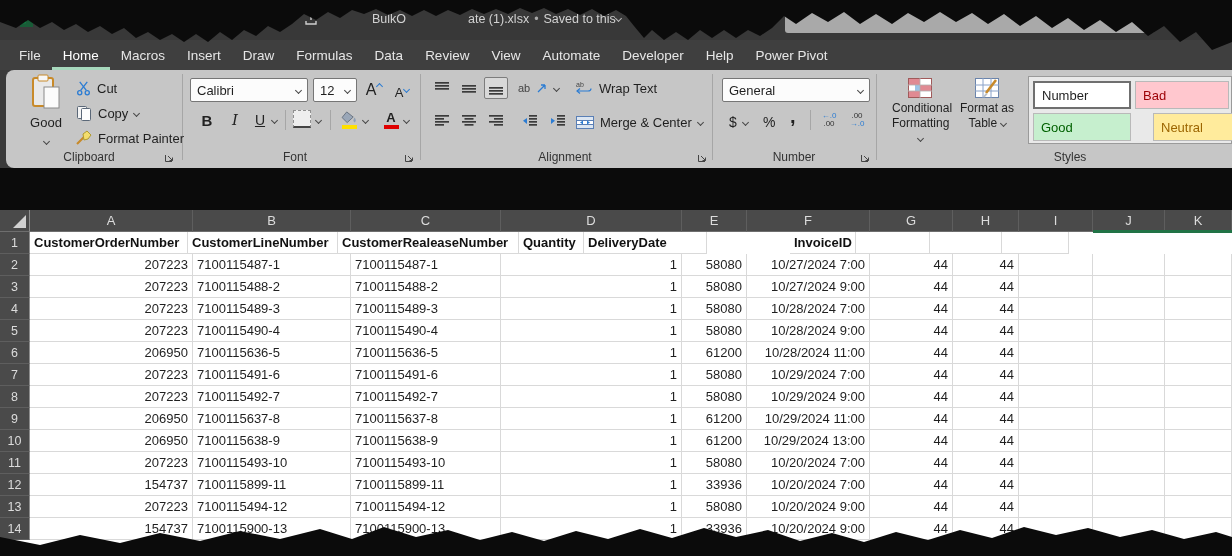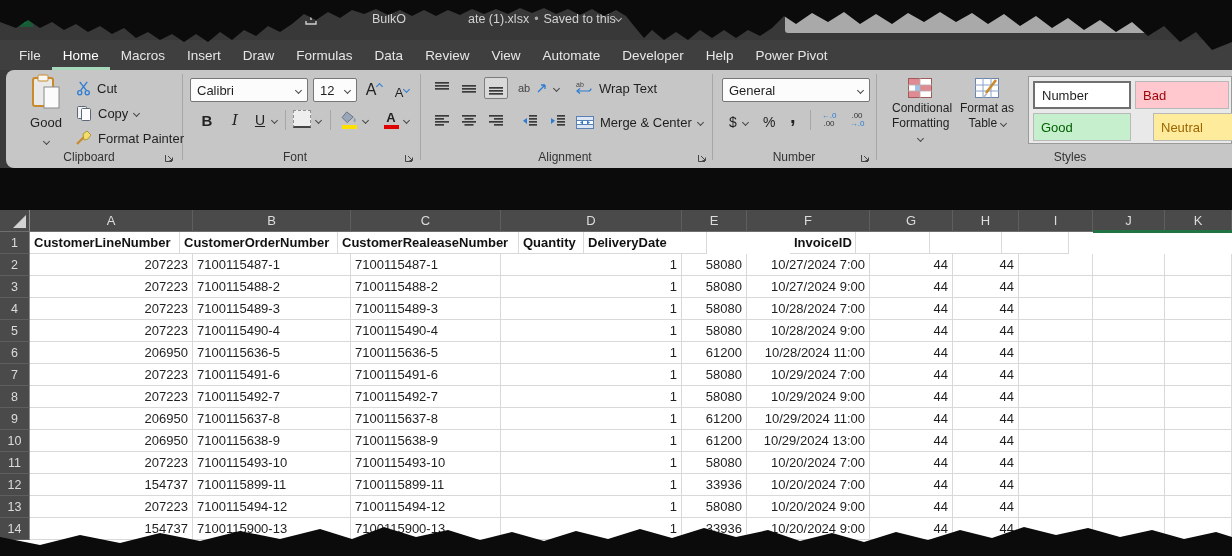--- a/index.html
+++ b/index.html
@@ -352,22 +352,22 @@
         <div class="colhd" style="width: 123px;">F</div>
         <div class="colhd" style="width: 83px;">G</div>
         <div class="colhd" style="width: 66px;">H</div>
         <div class="colhd" style="width: 74px;">I</div>
         <div class="colhd" style="width: 72px;">J</div>
         <div class="colhd" style="width: 67px;">K</div>
       </div>
     <div id="grid">
         <div class="grid-row">
           <div class="rowhd">1</div>
+          <div class="cell hdr" style="width: 158px; text-align: left;">CustomerOrderNumber</div>
           <div class="cell hdr" style="width: 150px; text-align: left;">CustomerLineNumber</div>
-          <div class="cell hdr" style="width: 158px; text-align: left;">CustomerOrderNumber</div>
           <div class="cell hdr" style="width: 181px; text-align: left;">CustomerRealeaseNumber</div>
           <div class="cell hdr" style="width: 65px; text-align: left;">Quantity</div>
           <div class="cell hdr" style="width: 123px; text-align: left;">DeliveryDate</div>
           <div class="cell hdr" style="width: 83px; text-align: left; margin-top: 26px;">CustomerID</div>
           <div class="cell hdr" style="width: 66px; text-align: left;">InvoiceID</div>
           <div class="cell hdr" style="width: 74px; text-align: left;"></div>
           <div class="cell hdr" style="width: 72px; text-align: left;"></div>
           <div class="cell hdr" style="width: 67px; text-align: left;"></div>
         </div>
         <div class="grid-row">

